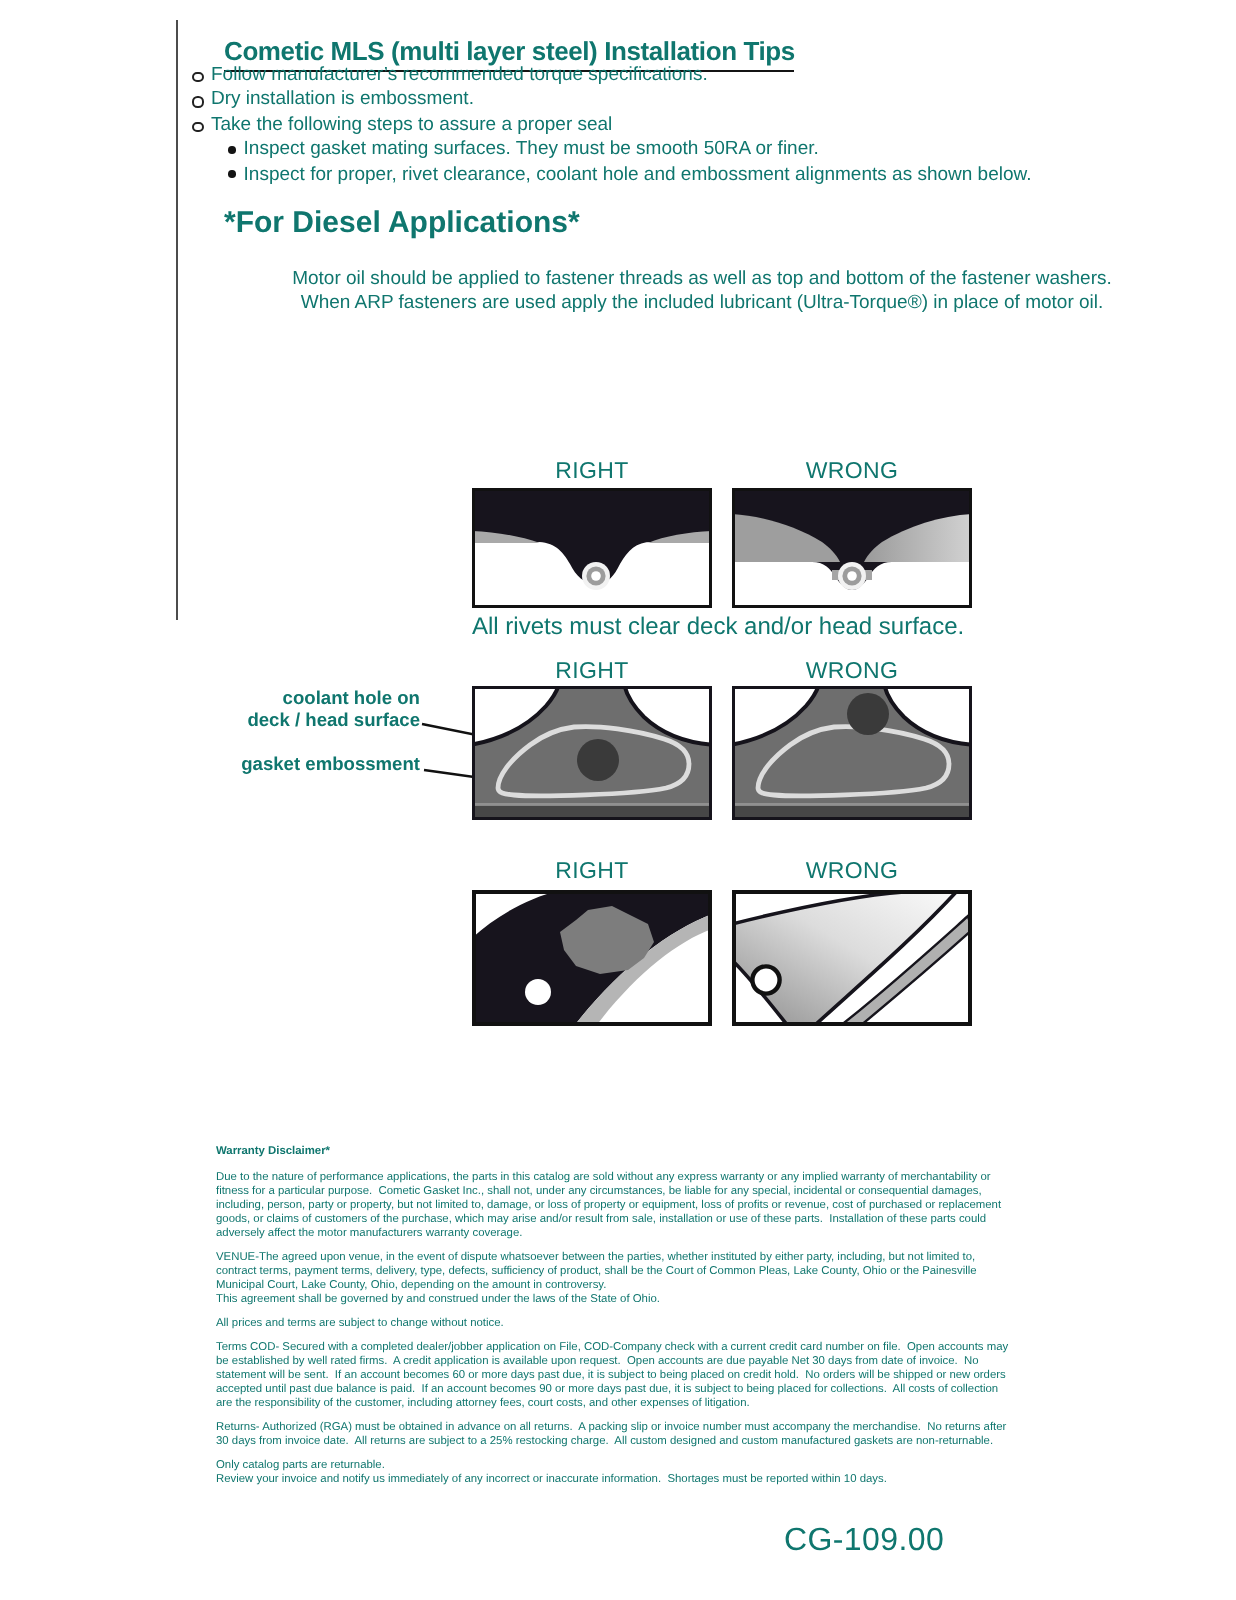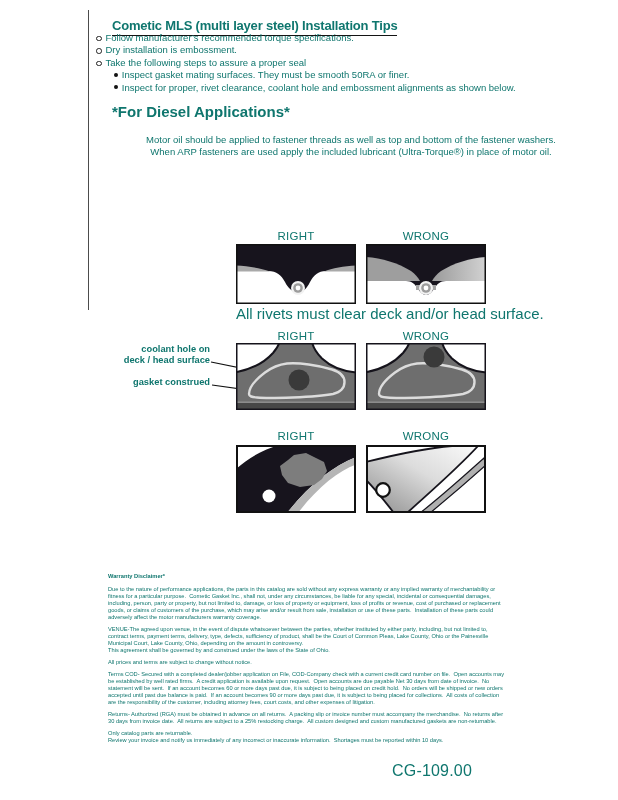--- a/index.html
+++ b/index.html
@@ -12,21 +12,21 @@
   .brow{display:flex;align-items:flex-start;white-space:nowrap;}
   .ring{width:3.5px;height:3.5px;border:1px solid #222;border-radius:50%;margin:3.8px 4px 0 0;flex:none;}
   .dot{width:3.8px;height:3.8px;background:#141414;border-radius:50%;margin:3.8px 4px 0 0;flex:none;}
   .sub{margin-left:18px;}
   .dhead{position:absolute;left:112px;top:103px;margin:0;font-size:15px;font-weight:700;}
   .para{position:absolute;left:116px;margin:0;font-size:9.5px;line-height:11.7px;white-space:pre-wrap;width:470px;text-align:center;}
   .p1{top:134px}.p2{top:164px}.pnote{top:203px}
   .dglabel{position:absolute;width:120px;text-align:center;font-size:11.5px;letter-spacing:.2px;}
   .dgbox{position:absolute;width:120px;}
   .dgbox svg{display:block;}
-  .caption{position:absolute;font-size:15px;line-height:11.5px;white-space:pre-wrap;}
+  .caption{position:absolute;font-size:12px;line-height:11.5px;white-space:pre-wrap;}
   .callout{position:absolute;width:106px;text-align:right;font-size:9.3px;line-height:11px;white-space:pre-wrap;font-weight:bold;}
   .callout-lines{position:absolute;left:205px;top:353px;}
   .warranty{position:absolute;left:108px;top:573px;width:424px;font-size:5.7px;line-height:7px;}
   .warranty h3{margin:0 0 6px 0;font-size:5.7px;font-weight:700;}
   .warranty p{margin:0 0 5px 0;white-space:pre-wrap;}
   .pcode{position:absolute;left:392px;top:762px;font-size:16px;letter-spacing:.2px;}
 </style>
 </head>
 <body>
 
@@ -101,21 +101,21 @@
       <rect x="0.75" y="0.75" width="118.5" height="58.5" fill="none" stroke="#111111" stroke-width="1.5"></rect>
     </svg>
   </div>
   <div class="caption" style="left:236px;top:308px">All rivets must clear deck and/or head surface.</div>
 
   <div class="dglabel" style="left:236px;top:330px">RIGHT</div>
   <div class="dglabel" style="left:366px;top:330px">WRONG</div>
 
   <div class="callout" style="left:104px;top:344px">coolant hole on
 deck / head surface</div>
-  <div class="callout" style="left:104px;top:377px">gasket construed</div>
+  <div class="callout" style="left:104px;top:377px">gasket embossment</div>
   <svg class="callout-lines" width="100" height="45" viewBox="0 0 100 45">
     <line x1="6" y1="9" x2="95" y2="27" stroke="#111111" stroke-width="1.2"></line>
     <line x1="7" y1="32" x2="57" y2="39" stroke="#111111" stroke-width="1.2"></line>
   </svg>
 
   <div class="dgbox" style="left:236px;top:343px">
     <svg width="120" height="67" viewBox="0 0 120 67">
       <rect x="0" y="0" width="120" height="67" fill="#ffffff"></rect>
       <path d="M0,29 C15,26.5 28,20 37,10 C40,6.5 42.5,3 43.5,0 L76,0 C77,3.5 80,9.5 86,15.5 C95.5,24.5 108,28.5 120,29.5 L120,67 L0,67 Z" fill="#6e6e6e"></path>
       <path d="M-1,29.5 C15,26.5 28,20 37,10 C40,6.5 42.5,3 43.5,-1" fill="none" stroke="#15131b" stroke-width="2"></path>

